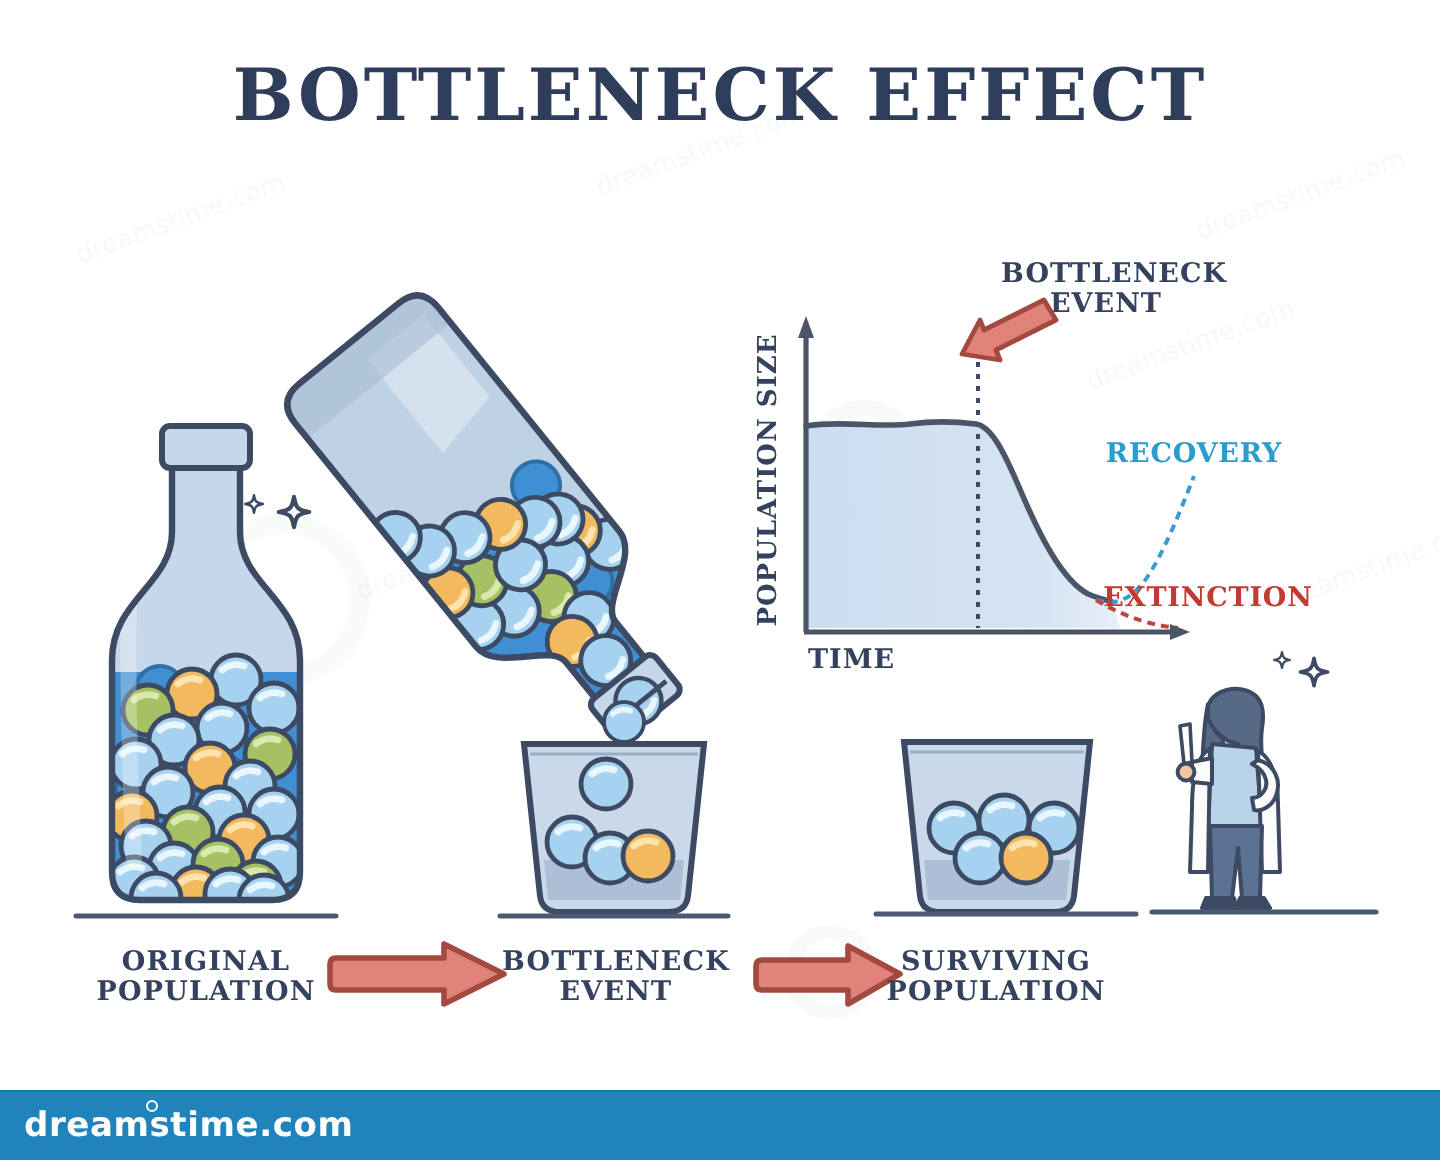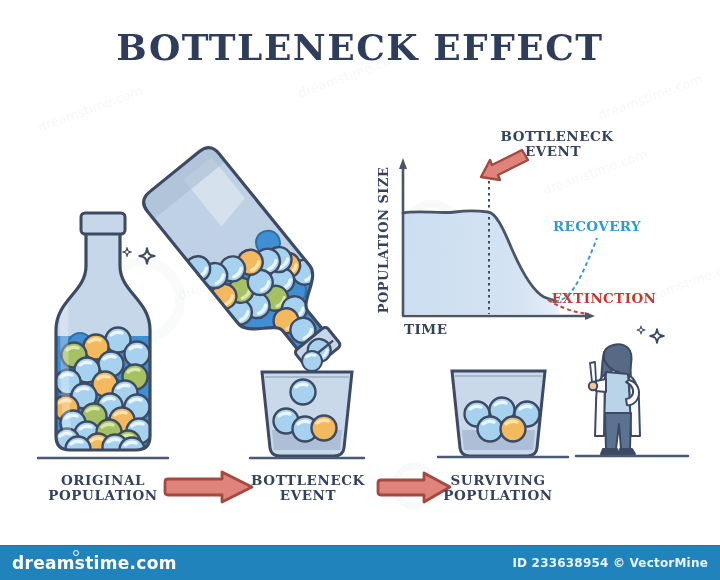--- a/index.html
+++ b/index.html
@@ -237,16 +237,15 @@
 
   <text class="navy" x="498" y="485" text-anchor="middle" style="font-size:13.5px;letter-spacing:.6px;">SURVIVING</text>
   <text class="navy" x="498" y="500" text-anchor="middle" style="font-size:13.5px;letter-spacing:.6px;">POPULATION</text>
 </svg>
 
 <div class="footer">
   <div class="brand">
     <span>dreamstime.com</span>
     <span class="tm-ring"></span>
   </div>
-  <div class="credit">ID 233638954 © VectorMine</div>
 </div>
 
 </div>
 
 </body></html>

